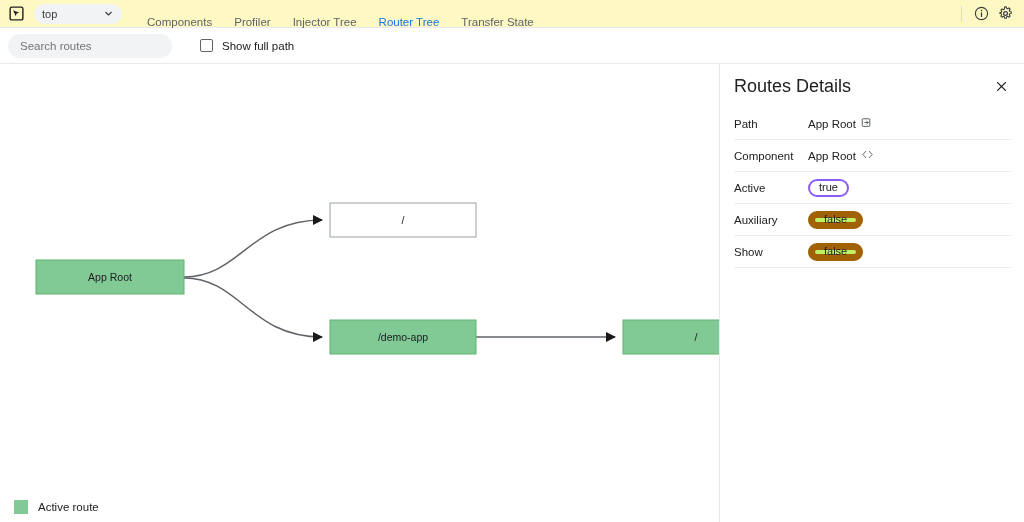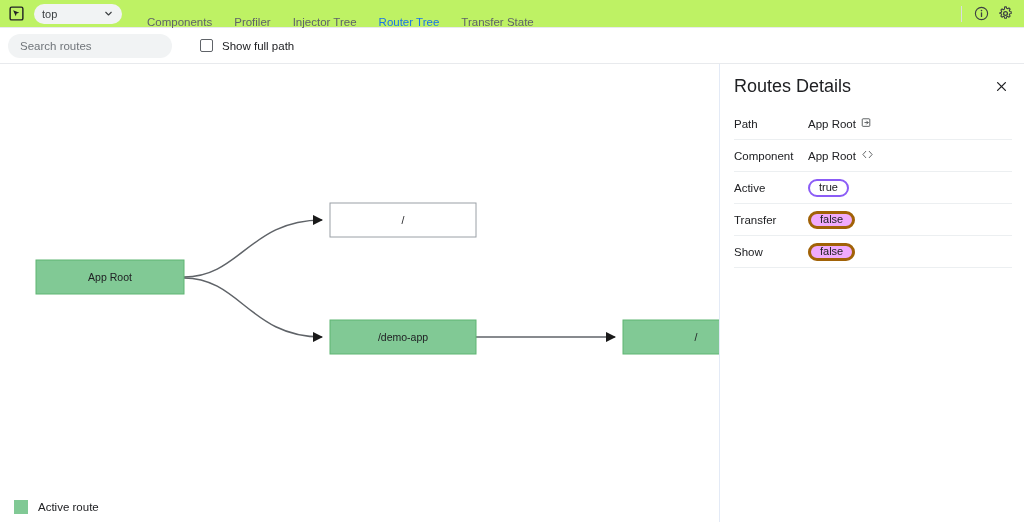--- a/index.html
+++ b/index.html
@@ -13,21 +13,21 @@
   }
 
   
   #toolbar {
     position: absolute;
     left: 0; top: 0;
     width: 1024px; height: 28px;
     display: flex;
     align-items: center;
     border-bottom: 1px solid #e8eaed;
-    background: #bef264;
+    background: #fef9c3;
   }
   #inspector-btn {
     width: 20px; height: 20px;
     margin-left: 6px;
     display: flex; align-items: center; justify-content: center;
     border-radius: 3px;
     flex: 0 0 auto;
   }
   #frame-select {
     margin-left: 8px;
@@ -213,21 +213,21 @@
     align-items: center;
     justify-content: center;
     height: 18px;
     min-width: 38px;
     padding: 0 9px;
     border-radius: 9px;
     font-size: 11px;
     line-height: 1;
   }
   .pill.true { border: 2px solid #8b5cf6; color: #202124; background: #fff; }
-  .pill.false { border: 3px solid #a16207; color: #202124; background: #f0abfc; }
+  .pill.false { border: 7px solid #a16207; color: #202124; background: #bef264; }
 </style>
 </head>
 <body>
 
 <div id="toolbar">
 
   <div id="inspector-btn">
     <svg width="15" height="15" viewBox="0 0 16 16" aria-hidden="true">
       <rect x="1.2" y="1.2" width="13.6" height="13.6" rx="1.6" fill="none" stroke="#202124" stroke-width="1.5"></rect>
       <path d="M4.4 4.4 L11 7.2 L8.1 8.1 L7.2 11 Z" fill="#202124"></path>
@@ -366,21 +366,21 @@
     </div>
 
     <div class="drow">
       <span class="dkey">Active</span>
       <span class="dval">
         <span class="pill true">true</span>
       </span>
     </div>
 
     <div class="drow">
-      <span class="dkey">Transfer</span>
+      <span class="dkey">Auxiliary</span>
       <span class="dval">
         <span class="pill false">false</span>
       </span>
     </div>
 
     <div class="drow">
       <span class="dkey">Show</span>
       <span class="dval">
         <span class="pill false">false</span>
       </span>

